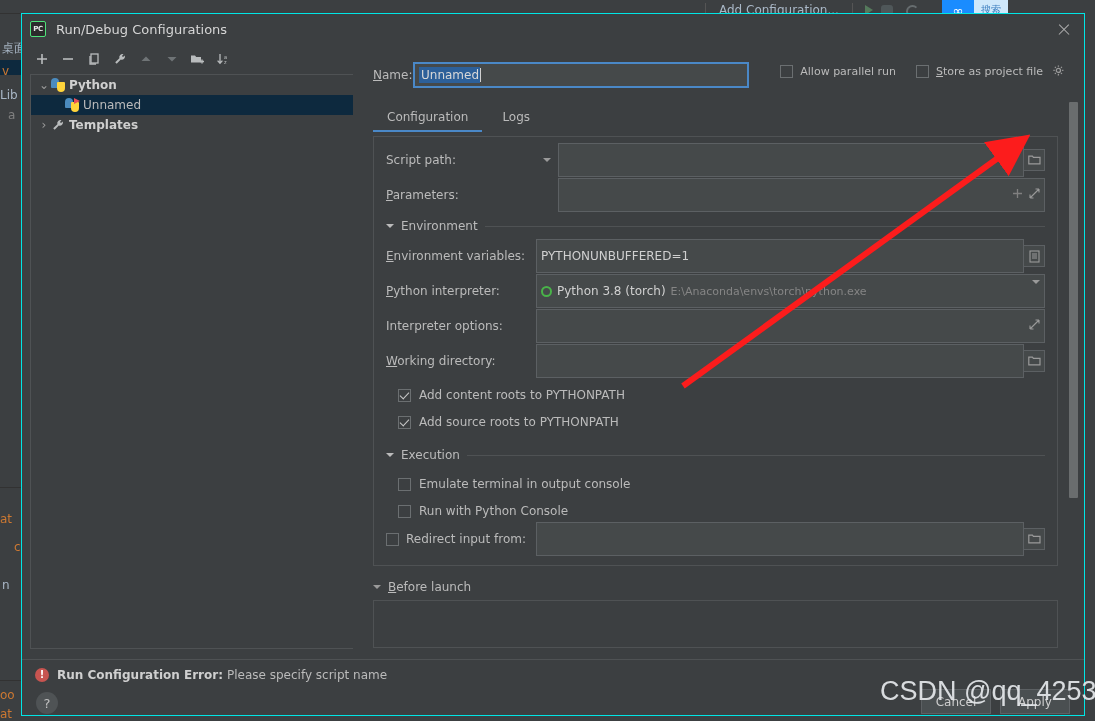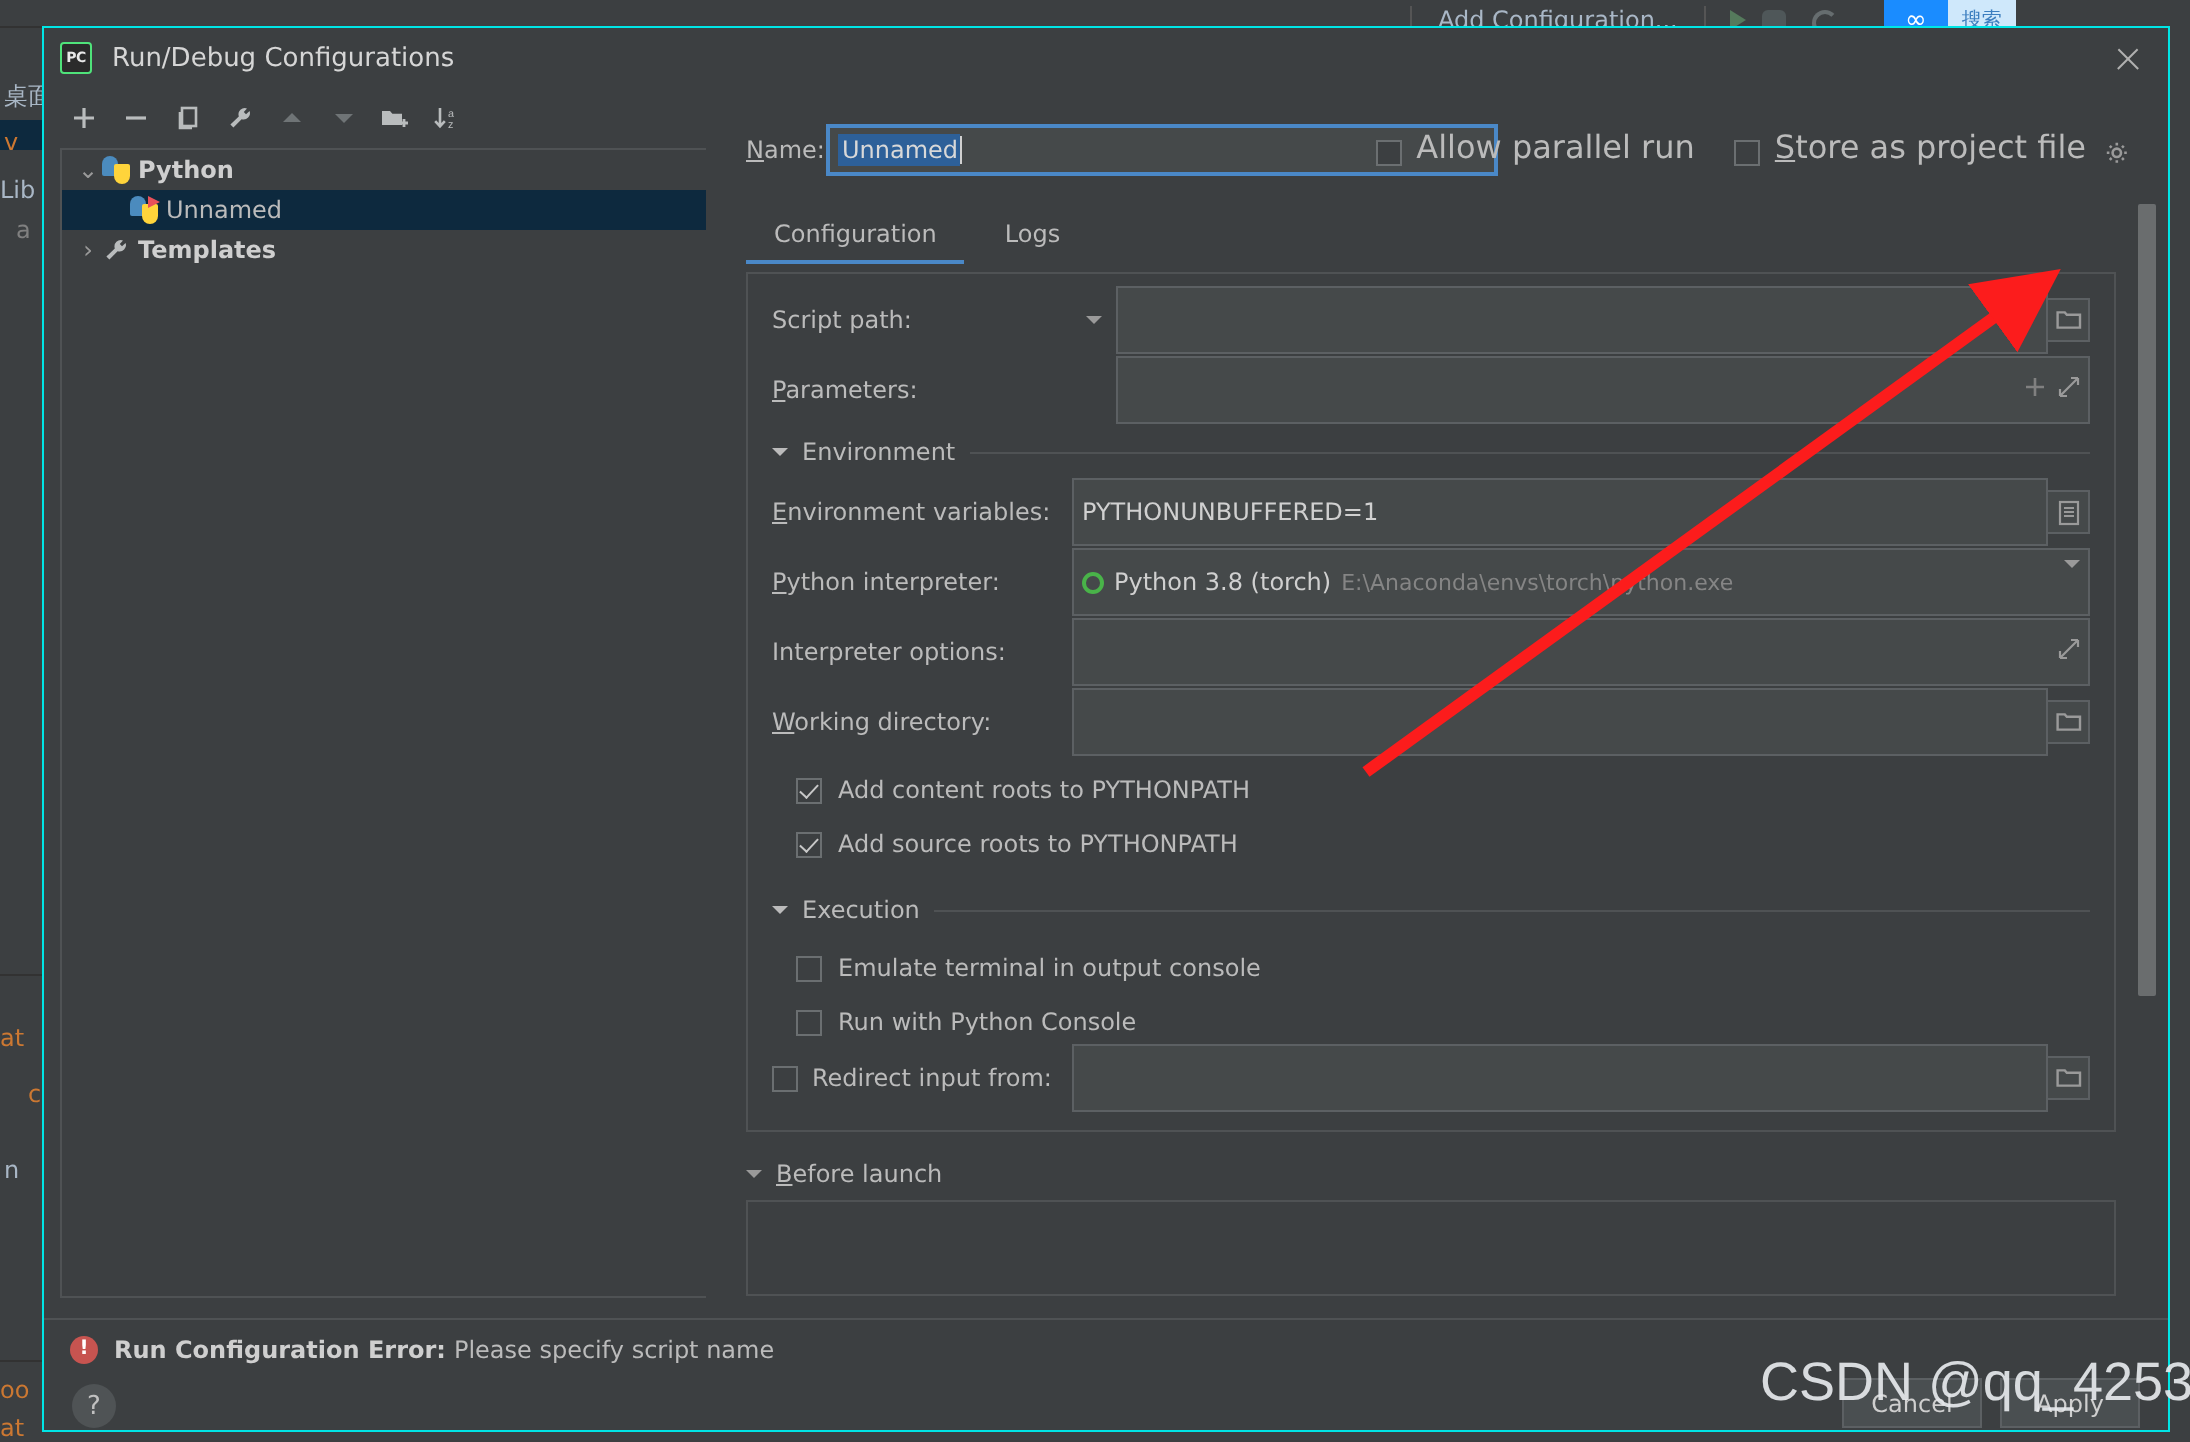--- a/index.html
+++ b/index.html
@@ -83,21 +83,21 @@
   .content { position:absolute; left:331px; top:30px; right:0; height:615px; }
   .name-row { position:absolute; left:20px; top:18px; display:flex; align-items:center; }
   .name-label { width:40px; font-size:12px; color:#bbbbbb; }
   .name-label u { text-decoration:underline; }
   .name-input { width:336px; height:26px; background:#45494a; border:2px solid #4a88c7;
                 display:flex; align-items:center; padding:0 4px; }
   .name-sel { background:#2d6099; color:#d8d8d8; font-size:12px; padding:1px 1px 1px 2px; }
   .caret { width:1px; height:14px; background:#d0d0d0; margin-left:0px; }
 
   .opts { position:absolute; right:18px; top:20px; display:flex; align-items:center; gap:20px; }
-  .chk-wrap { display:flex; align-items:flex-end; gap:7px; font-size:16px; color:#bbbbbb; }
+  .chk-wrap { display:flex; align-items:center; gap:7px; font-size:11px; color:#bbbbbb; }
   .chk { width:13px; height:13px; border:1px solid #6b6f71; background:#3c3f41; flex-shrink:0; position:relative; }
   .chk.on::after { content:""; position:absolute; left:3px; top:0px; width:4px; height:8px;
                    border:solid #c8c8c8; border-width:0 1.6px 1.6px 0; transform:rotate(43deg); }
   .gear-ic { width:14px; height:14px; margin-left:2px; }
 
   .tabs { position:absolute; left:20px; top:60px; display:flex; gap:6px; }
   .tab { padding:6px 14px 8px; font-size:12px; color:#bbbbbb; position:relative; }
   .tab.active::after { content:""; position:absolute; left:0; right:0; bottom:0; height:2px; background:#4a88c7; }
 
   .scroll-area { position:absolute; left:20px; top:92px; right:26px; bottom:0; overflow:hidden; }

